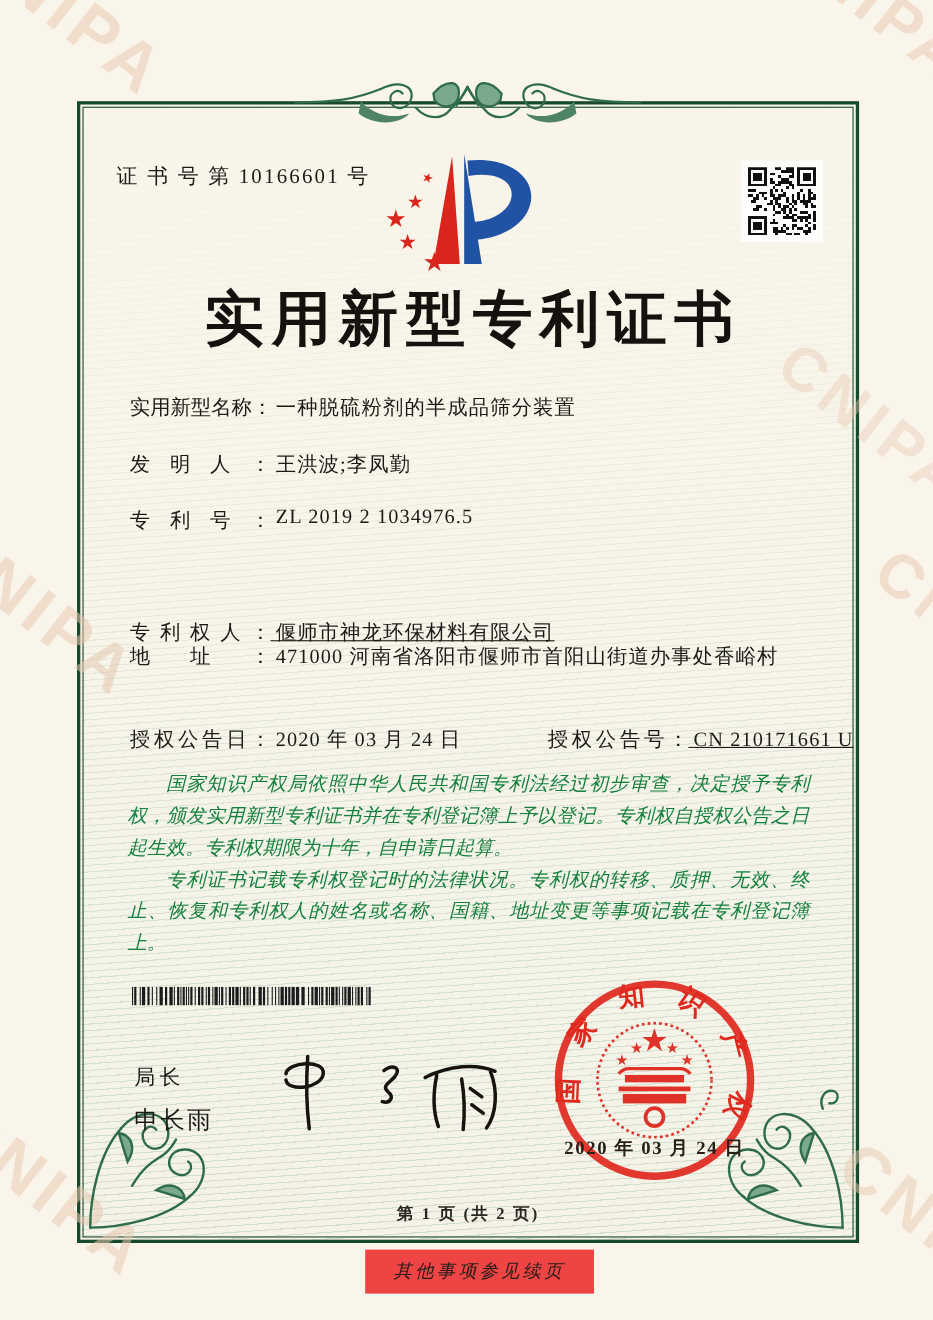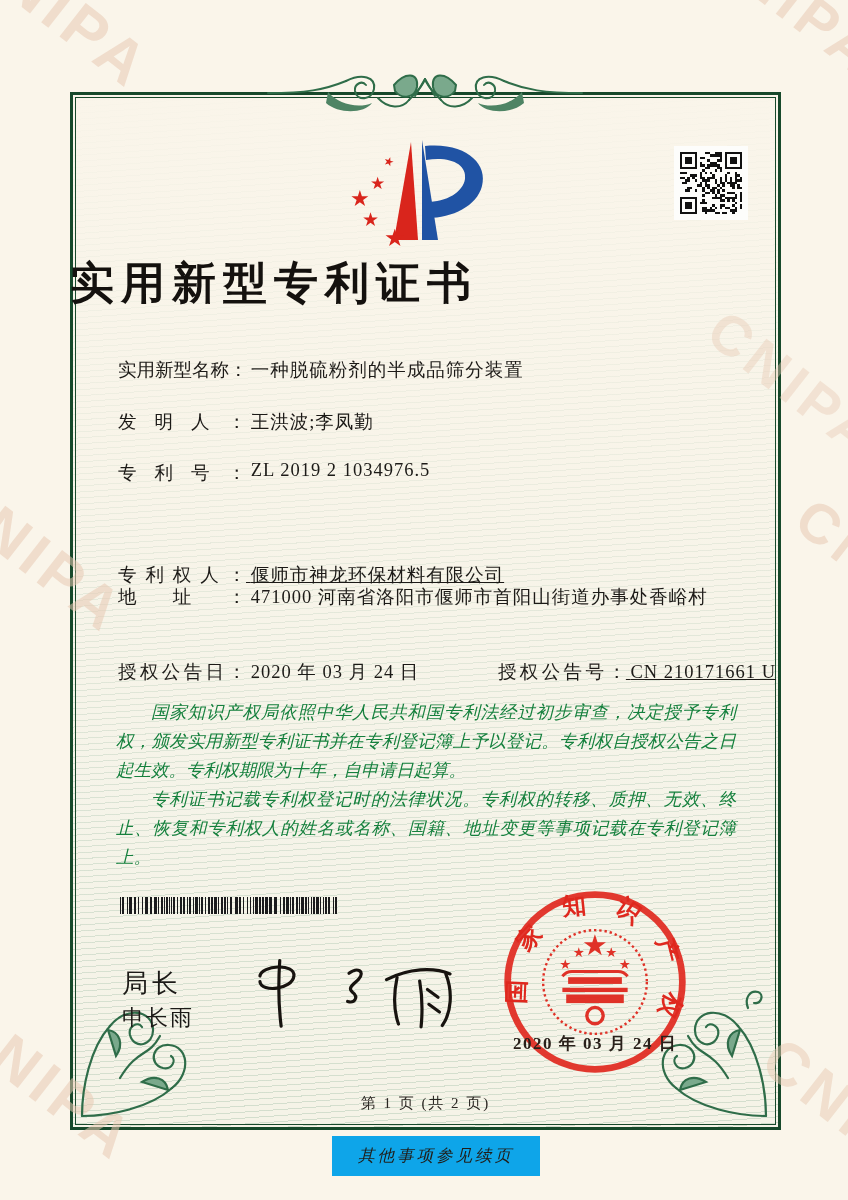--- a/index.html
+++ b/index.html
@@ -32,51 +32,51 @@
   .ornament-top{position:absolute;left:266px;top:62px;z-index:3;}
   .corner{position:absolute;z-index:3;}
   .corner-br{left:636px;top:986px;}
   .corner-bl{left:80px;top:986px;transform:scale(-1,1);}
 
   
   .cert-no{position:absolute;left:106px;top:147px;z-index:4;font-size:19px;letter-spacing:2px;}
   .logo{position:absolute;left:348px;top:134px;z-index:4;}
   .qr-box{position:absolute;left:674px;top:146px;width:74px;height:74px;background:#fdfdfb;z-index:4;
           display:flex;align-items:center;justify-content:center;}
-  .title{position:absolute;left:70px;top:254px;width:720px;z-index:4;
-         font-size:44px;font-weight:700;letter-spacing:7px;color:#14110e;}
+  .title{position:absolute;left:70px;top:254px;width:720px;text-align:center;z-index:4;
+         font-size:54px;font-weight:700;letter-spacing:7px;color:#14110e;}
 
   
   .row{position:absolute;left:118px;z-index:4;font-size:18.5px;white-space:nowrap;}
   .flabel{display:inline-block;width:128px;text-align:justify;text-align-last:justify;
           -moz-text-align-last:justify;vertical-align:top;}
   .fvalue{letter-spacing:1px;}
   .row2pair .pair2{margin-left:74px;text-decoration:underline;}
   .r1{top:357px;} .r2{top:409px;font-family:Liberation Serif, serif;} .r3{top:460px;} .r4{top:511px;}
   .r5{top:562px;text-decoration:underline;} .r6{top:584px;} .r7{top:659px;}
 
   
   .body-text{position:absolute;left:116px;top:698px;width:620px;z-index:4;
              font-size:17.5px;line-height:29px;font-style:italic;color:#15803d;
              text-align:justify;}
   .body-text p{margin:0;text-indent:2em;}
 
   
   .barcode{position:absolute;left:120px;top:897px;z-index:4;}
-  .director-title{position:absolute;left:122px;top:966px;font-size:26px;letter-spacing:4px;z-index:4;}
+  .director-title{position:absolute;left:122px;top:966px;font-size:19px;letter-spacing:4px;z-index:4;}
   .director-name{position:absolute;left:122px;top:1003px;font-size:22px;letter-spacing:2px;z-index:4;}
   .sig{position:absolute;left:243px;top:944px;z-index:5;}
 
   .seal{position:absolute;left:499px;top:886px;width:192px;height:192px;z-index:4;}
   .seal-date{position:absolute;left:484px;top:1032px;width:222px;text-align:center;z-index:5;
              font-size:17px;font-weight:600;letter-spacing:1.5px;color:#29201a;}
 
   .page-info{position:absolute;left:70px;top:1094px;width:711px;text-align:center;z-index:4;
-             font-size:15px;letter-spacing:2px;color:#2a2622;}
-  .cont-note{position:absolute;left:332px;top:1136px;z-index:4;background:#0ea5e9;
+             font-size:15px;letter-spacing:2px;color:#2a2622;font-weight:bold;}
+  .cont-note{position:absolute;left:332px;top:1136px;z-index:4;background:#ef4444;
              padding:9px 26px;font-size:16.5px;letter-spacing:3px;font-style:italic;color:#211d18;}
 </style>
 </head>
 <body>
 
 <div class="page">
 
   <span class="wm wm1">CNIPA</span>
   <span class="wm wm2">CNIPA</span>
   <span class="wm wm3">CNIPA</span>
@@ -121,20 +121,21 @@
       <path d="M130,130 C102,130 62,122 40,102"></path>
       <path d="M130,130 C130,102 122,62 102,40"></path>
       <path d="M102,40 C86,20 60,24 59,43 C58,60 78,64 82,49 C84,40 74,35 70,41"></path>
       <path d="M40,102 C20,86 24,60 43,59 C60,58 64,78 49,82 C40,84 35,74 41,70"></path>
       <path d="M92,92 C74,62 64,72 52,50"></path>
       <path d="M96,70 C88,58 92,46 104,44 Z" fill="#7aa98c" stroke="#2f6d49"></path>
       <path d="M70,96 C58,88 46,92 44,104 Z" fill="#7aa98c" stroke="#2f6d49"></path>
     </g>
   </svg>
 
+  <div class="cert-no">证 书 号 第 10166601 号</div>
 
   <svg class="logo" width="152" height="122" viewBox="0 0 152 122">
     <path d="M63,8 L70,106 L46,106 Z" fill="#d9251c"></path>
     <path d="M74,6 L90,106 L74,106 Z" fill="#2053a4"></path>
     <path d="M77,12 C118,8 140,30 134,52 C129,72 104,84 80,84 L78,68
              C99,68 115,58 117,45 C119,30 102,22 78,26 Z" fill="#2053a4"></path>
     <g fill="#d9251c" font-family="'DejaVu Sans',sans-serif">
       <text x="2" y="72" font-size="22">★</text>
       <text x="22" y="55" font-size="17">★</text>
       <text x="36" y="32" font-size="12" transform="rotate(18 42 26)">★</text>

